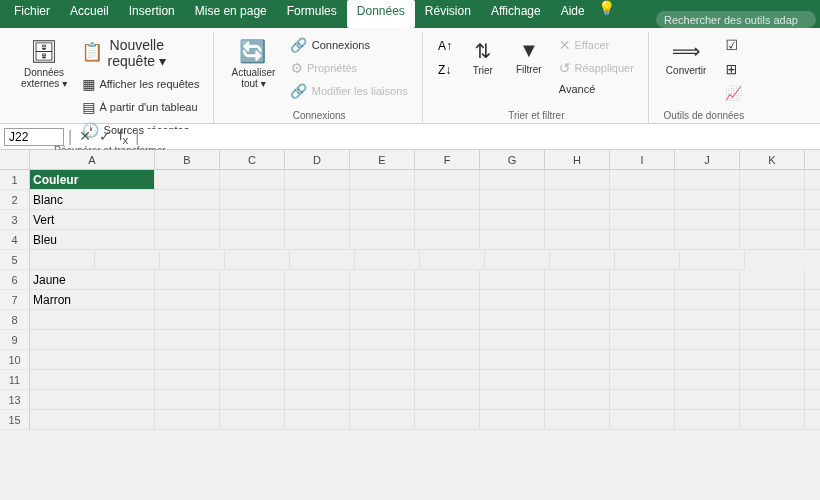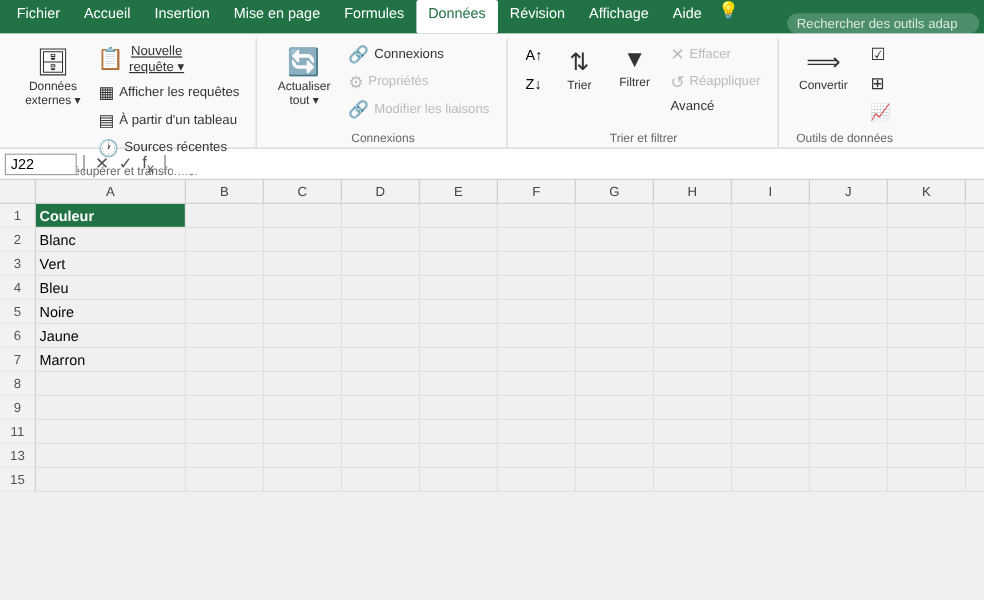--- a/index.html
+++ b/index.html
@@ -204,21 +204,21 @@
 
   <div class="ribbon-group">
     <div class="ribbon-buttons">
       <div class="ribbon-btn">
         <span class="icon">🗄</span>
         <span>Données<br>externes ▾</span>
       </div>
       <div style="display:flex; flex-direction:column; gap:1px; justify-content:center;">
         <div class="ribbon-btn" style="flex-direction:row; min-width:unset; padding:2px 4px; gap:4px; align-items:center;">
           <span class="icon" style="font-size:18px;">📋</span>
-          <span style="font-size:11px;text-decoration:underline;">Nouvelle<br>requête ▾</span>
+          <span style="font-size:14px;">Nouvelle<br>requête ▾</span>
         </div>
         <div class="ribbon-col">
           <div class="ribbon-btn-small">
             <span class="icon-sm">▦</span>
             <span>Afficher les requêtes</span>
           </div>
           <div class="ribbon-btn-small">
             <span class="icon-sm">▤</span>
             <span>À partir d'un tableau</span>
           </div>
@@ -402,21 +402,20 @@
           <div class="cell col-f"></div>
           <div class="cell col-g"></div>
           <div class="cell col-h"></div>
           <div class="cell col-i"></div>
           <div class="cell col-j"></div>
           <div class="cell col-k"></div>
           <div class="cell col-l"></div>
         </div>
         <div class="grid-row">
           <div class="row-num">5</div>
-          <div class="cell col-a">Noire</div>
           <div class="cell col-b"></div>
           <div class="cell col-c"></div>
           <div class="cell col-d"></div>
           <div class="cell col-e"></div>
           <div class="cell col-f"></div>
           <div class="cell col-g"></div>
           <div class="cell col-h"></div>
           <div class="cell col-i"></div>
           <div class="cell col-j"></div>
           <div class="cell col-k"></div>
@@ -476,20 +475,35 @@
           <div class="cell col-e"></div>
           <div class="cell col-f"></div>
           <div class="cell col-g"></div>
           <div class="cell col-h"></div>
           <div class="cell col-i"></div>
           <div class="cell col-j"></div>
           <div class="cell col-k"></div>
           <div class="cell col-l"></div>
         </div>
         <div class="grid-row">
+          <div class="row-num">10</div>
+          <div class="cell col-a"></div>
+          <div class="cell col-b"></div>
+          <div class="cell col-c"></div>
+          <div class="cell col-d"></div>
+          <div class="cell col-e"></div>
+          <div class="cell col-f"></div>
+          <div class="cell col-g"></div>
+          <div class="cell col-h"></div>
+          <div class="cell col-i"></div>
+          <div class="cell col-j"></div>
+          <div class="cell col-k"></div>
+          <div class="cell col-l"></div>
+        </div>
+        <div class="grid-row">
           <div class="row-num">11</div>
           <div class="cell col-a"></div>
           <div class="cell col-b"></div>
           <div class="cell col-c"></div>
           <div class="cell col-d"></div>
           <div class="cell col-e"></div>
           <div class="cell col-f"></div>
           <div class="cell col-g"></div>
           <div class="cell col-h"></div>
           <div class="cell col-i"></div>

